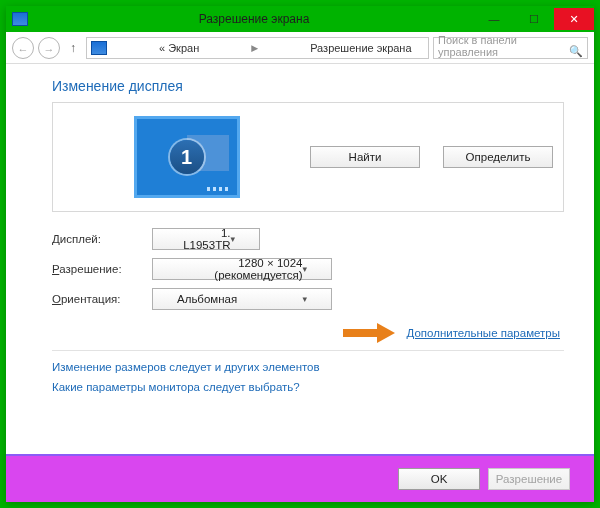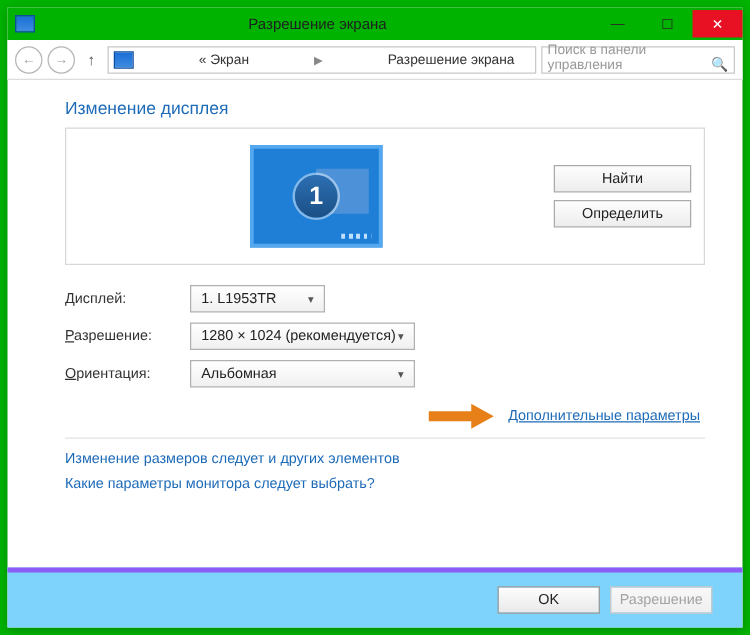--- a/index.html
+++ b/index.html
@@ -72,33 +72,33 @@
     position: absolute; left: 50%; top: 50%; transform: translate(-50%,-50%);
     width: 34px; height: 34px; border-radius: 50%;
     background: linear-gradient(#2c6fb3,#1b4f85); color: #fff; font-size: 20px;
     font-weight: 600; display: flex; align-items: center; justify-content: center;
     box-shadow: 0 0 0 2px rgba(255,255,255,.45);
   }
   .taskbar-mock {
     position: absolute; right: 8px; top: 16px; width: 42px; height: 36px;
     background: #4d92d8;
   }
-  .display-buttons { display: flex; flex-direction: column; gap: 6px; }
+  .display-buttons { display: flex; flex-direction: row; gap: 23px; }
   .btn-panel {
     width: 110px; height: 22px; border: 1px solid #aaa;
     background: linear-gradient(#fdfdfd,#ededed); font-size: 11.5px;
     display: flex; align-items: center; justify-content: center; color: #222;
   }
   .form-rows { margin-top: 16px; }
   .form-row { display: flex; align-items: center; margin-bottom: 8px; }
   .form-label { width: 100px; }
   .dropdown {
     height: 22px; border: 1px solid #b0b0b0; background: linear-gradient(#fff,#f0f0f0);
-    display: flex; align-items: center; padding: 0 8px; font-size: 11.5px;
-    justify-content: space-between; color: #222;
+    display: flex; align-items: center; padding: 0 24px; font-size: 11.5px;
+    justify-content: space-between; color: #222; text-align: right;
   }
   .dd-sm { width: 108px; } .dd-md { width: 180px; } .dd-lg { width: 180px; }
   .chevron { font-size: 9px; color: #555; }
   .adv-area { margin-top: 14px; display: flex; align-items: center;
     justify-content: flex-end; padding-right: 4px; }
   .arrow {
     width: 56px; height: 18px; position: relative; margin-right: 8px;
   }
   .arrow .shaft { position: absolute; left: 0; top: 5px; width: 36px; height: 8px;
     background: #e8801a; }
@@ -106,23 +106,23 @@
     position: absolute; left: 34px; top: -1px; width: 0; height: 0;
     border-left: 18px solid #e8801a; border-top: 10px solid transparent;
     border-bottom: 10px solid transparent;
   }
   .link { color: #1e6bb8; text-decoration: underline; font-size: 11.5px; }
   .adv-area .link { text-decoration: underline; }
   .hr { border: 0; border-top: 1px solid #e2e2e2; margin: 8px 0 10px 0; }
   .links-stack .link { display: block; text-decoration: none; margin-bottom: 8px; }
   .ul { text-decoration: underline; }
   .footer {
-    height: 48px; border-top: 4px solid #8b5cf6; display: flex;
+    height: 48px; border-top: 2px solid #8b5cf6; display: flex;
     align-items: center; justify-content: flex-end; padding: 0 24px; gap: 8px;
-    background: #7dd3fc;
+    background: #d946ef;
     margin-top: 28px;
   }
   .btn-footer {
     width: 82px; height: 22px; border: 1px solid #9c9c9c;
     background: linear-gradient(#fdfdfd,#e9e9e9); font-size: 11.5px;
     display: flex; align-items: center; justify-content: center; color: #222;
   }
   .btn-footer.disabled { color: #a3a3a3; border-color: #c8c8c8;
     background: linear-gradient(#f8f8f8,#efefef); }
 </style>

